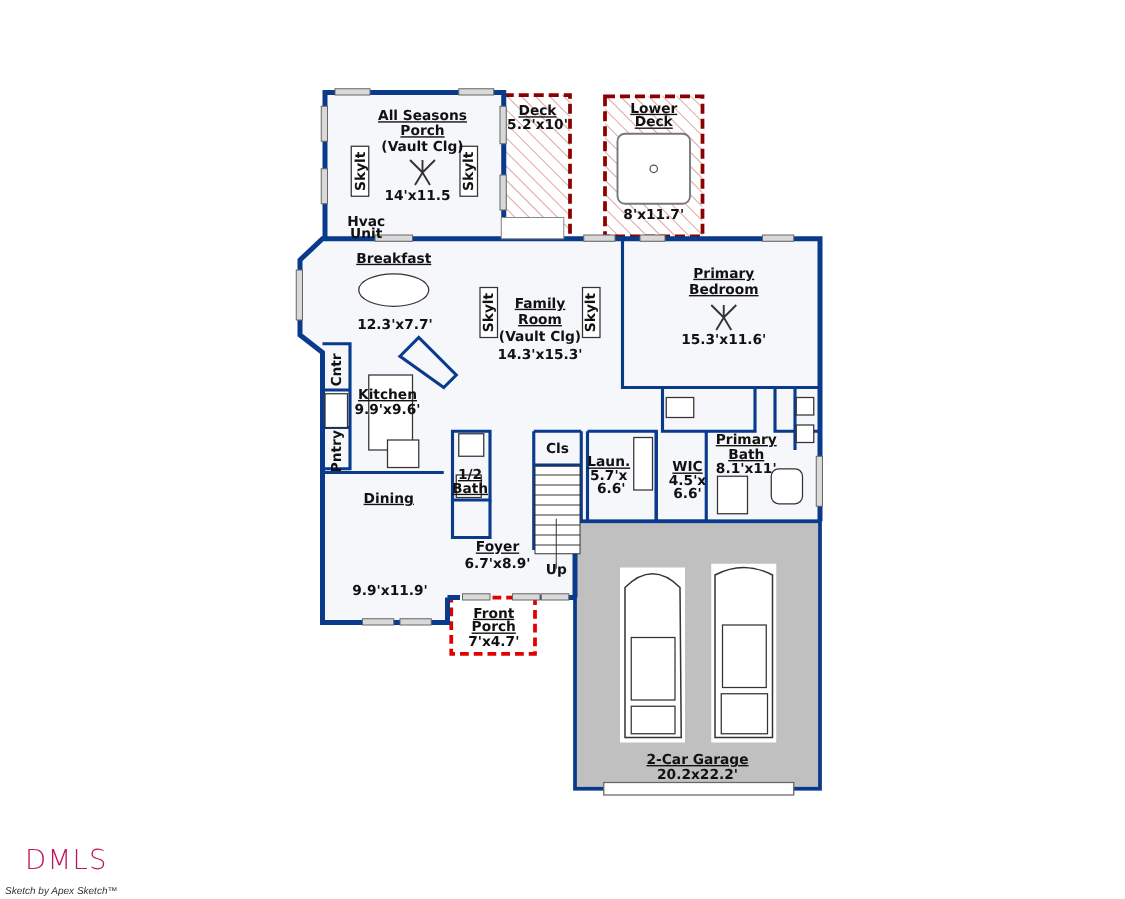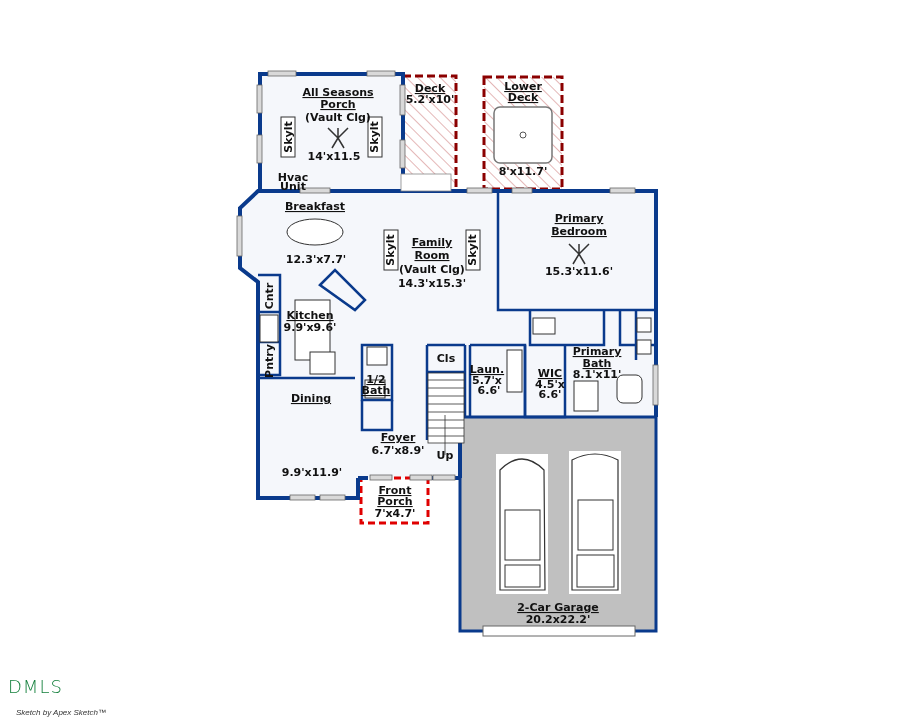--- a/index.html
+++ b/index.html
@@ -1,21 +1,21 @@
 <!DOCTYPE html>
 <html><head>
 <meta charset="utf-8">
 <style>
   html,body{margin:0;padding:0;background:#ffffff;}
   body{width:900px;height:719px;position:relative;overflow:hidden;font-family:"DejaVu Sans",sans-serif;}
   #plan{position:absolute;left:0;top:0;width:900px;height:719px;}
   .lbl{font-family:"DejaVu Sans",sans-serif;font-weight:bold;font-size:11px;fill:#111;}
   .u{text-decoration:underline;}
-  .wm{position:absolute;left:8px;top:676px;font-family:"DejaVu Sans",sans-serif;font-size:18px;color:#15803d;letter-spacing:1px;font-weight:300;}
-  .credit{position:absolute;left:4px;top:708px;font-family:"Liberation Sans",sans-serif;font-size:8px;font-style:italic;color:#333;margin-left:12px;}
+  .wm{position:absolute;left:20px;top:676px;font-family:"DejaVu Sans",sans-serif;font-size:22px;color:#be185d;letter-spacing:1px;font-weight:300;}
+  .credit{position:absolute;left:4px;top:708px;font-family:"Liberation Sans",sans-serif;font-size:8px;font-style:italic;color:#333;}
 </style>
 </head>
 <body>
 
 <svg id="plan" viewBox="0 0 900 719" xmlns="http://www.w3.org/2000/svg">
   <defs>
     <pattern id="hatch" patternUnits="userSpaceOnUse" width="8" height="8" patternTransform="rotate(-45)">
       <line x1="0" y1="0" x2="0" y2="8" stroke="#c97070" stroke-width="1"></line>
     </pattern>
   </defs>

